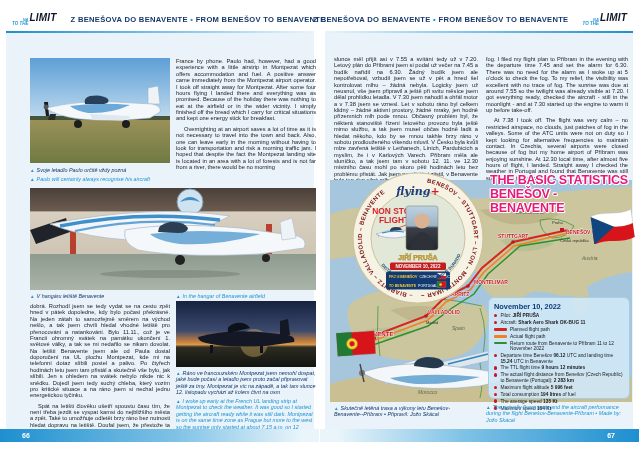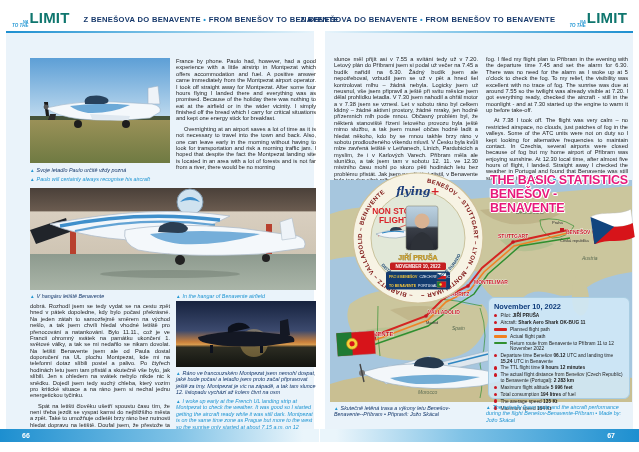--- a/index.html
+++ b/index.html
@@ -14,21 +14,21 @@
   .panel-right { left:325px; width:308px; }
 
   
   .hdr { position:absolute; top:9px; height:20px; display:flex; align-items:center; }
   .hdr-left  { left:12px; }
   .hdr-right { right:12px; flex-direction:row; }
   .logo { display:flex; align-items:baseline; }
   .logo-stack { display:flex; flex-direction:column; align-items:flex-end; line-height:1; margin-right:1px; }
   .logo-na    { font-size:4px;  color:#2196d3; font-weight:bold; font-style:italic; }
   .logo-tothe { font-size:4.5px; color:#2196d3; font-weight:bold; font-style:italic; }
-  .logo-limit { font-size:15px; font-weight:bold; color:#0f766e; letter-spacing:0.2px; }
+  .logo-limit { font-size:10px; font-weight:bold; font-style:italic; color:#0f172a; letter-spacing:0.2px; }
   .hdr-title { font-size:7.6px; font-weight:bold; color:#16386b; letter-spacing:0.3px; white-space:nowrap; }
   .hdr-title .sep { color:#2196d3; }
   .hdr-left .hdr-title { margin-left:14px; }
   .hdr-right .hdr-title { margin-right:14px; }
   .hdr-rule { position:absolute; top:31px; height:2px; }
   .rule-left  { left:6px;  width:308px; background:linear-gradient(to right,#1d8fd0,#8fcbea 60%,#e8f4fb); }
   .rule-right { left:325px; width:308px; background:linear-gradient(to left,#1d8fd0,#8fcbea 60%,#e8f4fb); }
 
   
   .foot { position:absolute; top:429px; height:13px; }

